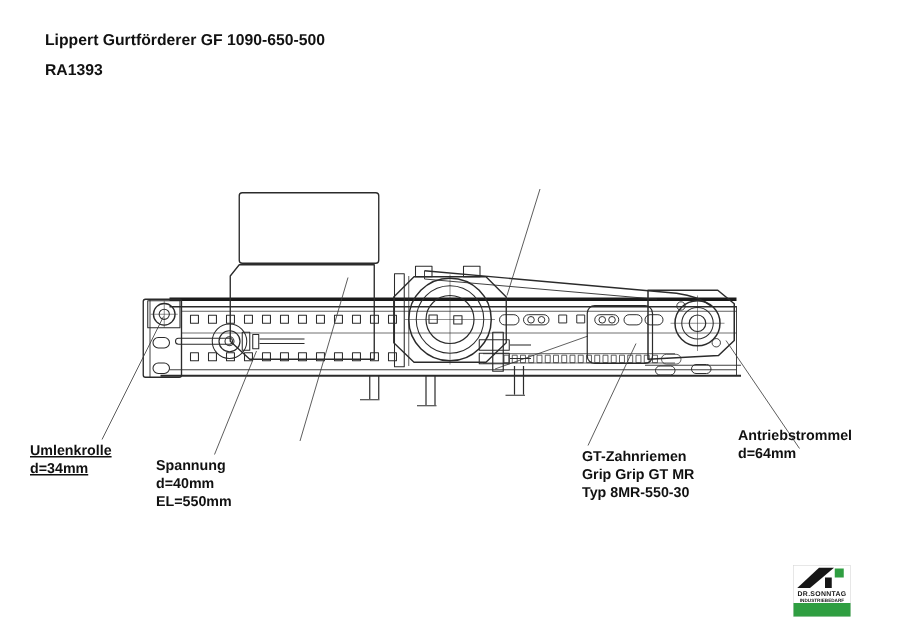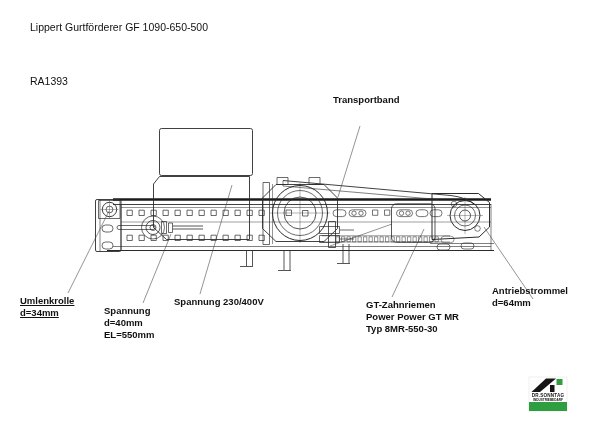--- a/index.html
+++ b/index.html
@@ -6,21 +6,21 @@
   body {
     width:600px; height:425px;
     background:#ffffff;
     position:relative;
     font-family:"Liberation Sans", sans-serif;
     overflow:hidden;
   }
   #drawing-svg { position:absolute; left:0; top:0; }
   .title {
     position:absolute;
-    font-weight:normal;
+    font-weight:bold;
     font-size:10.5px;
     color:#111;
     white-space:nowrap;
     text-align:center;
   }
   .label {
     position:absolute;
     font-weight:bold;
     font-size:9.5px;
     line-height:12px;
@@ -223,43 +223,41 @@
     <path d="M531.5,392 L540,392 L556,378.5 L546,378.5 Z" fill="#161616"></path>
     <rect x="550" y="385" width="4.5" height="7" fill="#161616"></rect>
     <rect x="556.5" y="379" width="6" height="6" fill="#2f9e41"></rect>
     <text x="548" y="397" text-anchor="middle" font-size="4.6" font-weight="bold" fill="#161616" font-family="Liberation Sans, sans-serif" letter-spacing="0.2">DR.SONNTAG</text>
     <text x="548" y="401" text-anchor="middle" font-size="3.1" font-weight="bold" fill="#161616" font-family="Liberation Sans, sans-serif">INDUSTRIEBEDARF</text>
     <rect x="529" y="402" width="38" height="9" fill="#2f9e41"></rect>
   </g>
 </svg>
 
 <div class="title" style="left:30px; top:21px;">Lippert Gurtförderer GF 1090-650-500</div>
-<div class="title" style="left:30px; top:41px;margin-top:34px;">RA1393</div>
+<div class="title" style="left:30px; top:41px;">RA1393</div>
 
 <div class="label" style="left:333px; top:94px;">
-  <span>Transportband</span>
 </div>
 
 <div class="label" style="left:20px; top:295px;text-decoration:underline;">
   <span>Umlenkrolle</span>
   <span>d=34mm</span>
 </div>
 
 <div class="label" style="left:104px; top:305px;">
   <span>Spannung</span>
   <span>d=40mm</span>
   <span>EL=550mm</span>
 </div>
 
 <div class="label" style="left:174px; top:296px;">
-  <span>Spannung 230/400V</span>
-</div>
-
-<div class="label" style="left:366px; top:299px;">
+</div>
+
+<div class="label" style="left:388px; top:299px;">
   <span>GT-Zahnriemen</span>
-  <span>Power Power GT MR</span>
+  <span>Grip Grip GT MR</span>
   <span>Typ 8MR-550-30</span>
 </div>
 
 <div class="label" style="left:492px; top:285px;">
   <span>Antriebstrommel</span>
   <span>d=64mm</span>
 </div>
 
 </body></html>

